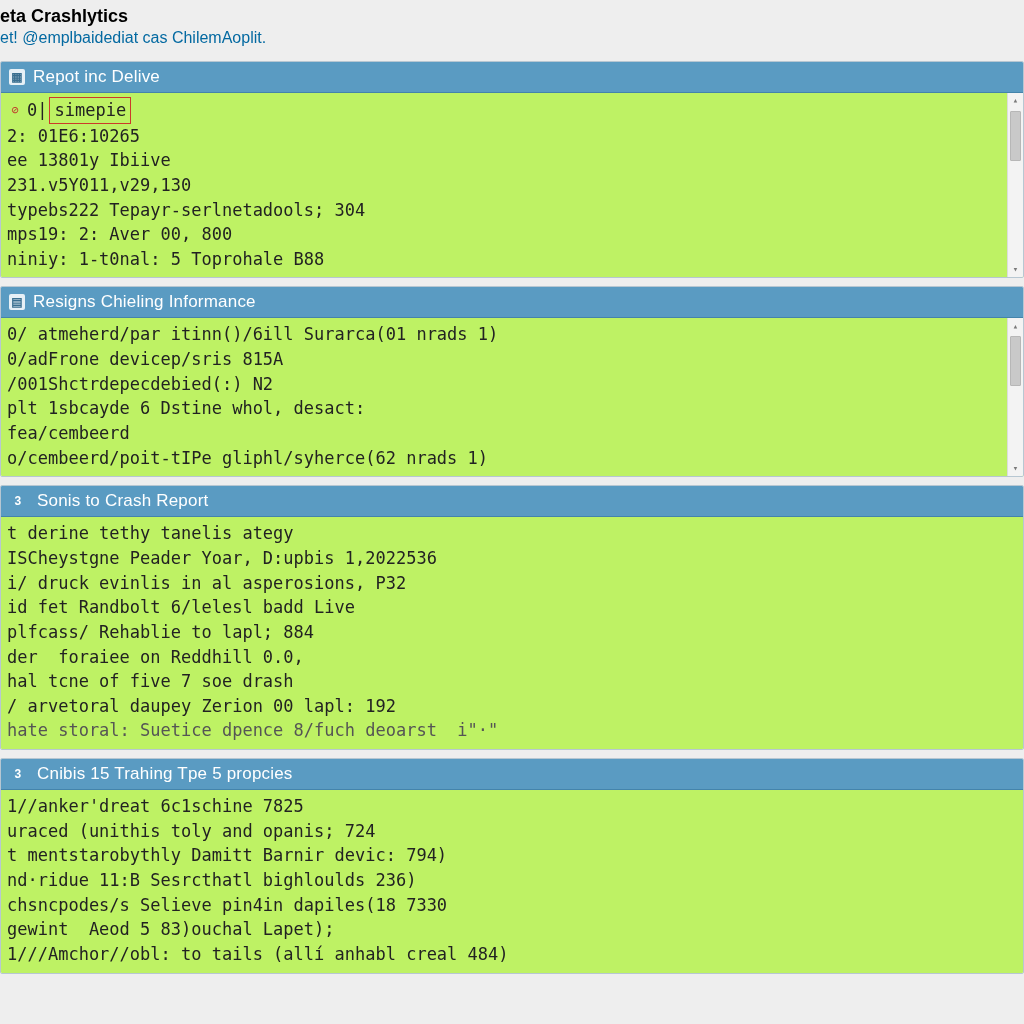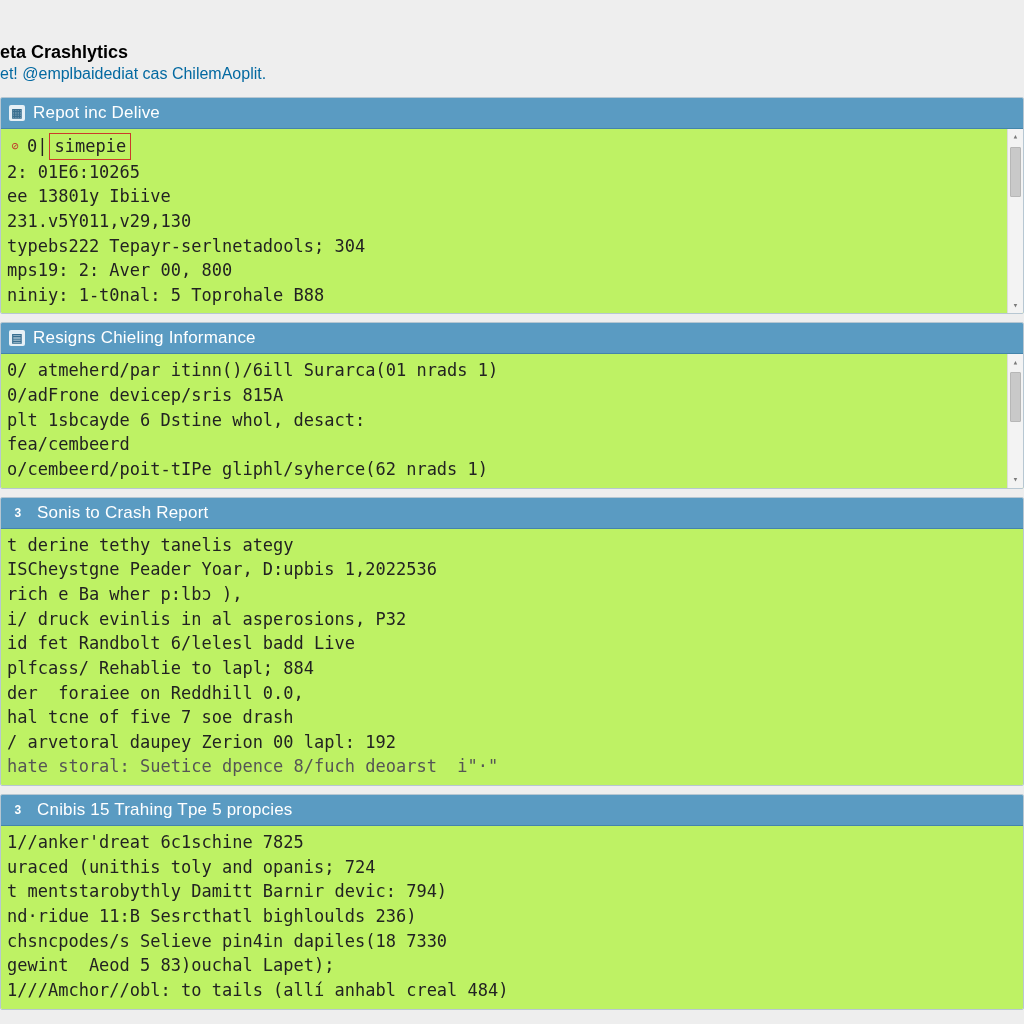--- a/index.html
+++ b/index.html
@@ -9,21 +9,20 @@
     overflow: hidden;
     font-family: "Segoe UI", "Helvetica Neue", Arial, sans-serif;
     background: #eeeeee;
     color: #222;
   }
   .app {
     width: 1024px;
     height: 880px;
     display: flex;
     flex-direction: column;
-    margin-top: 36px;
   }
   .page-header {
     padding: 6px 0 4px 0;
   }
   .page-title {
     font-size: 18px;
     font-weight: 700;
     color: #000;
     padding-left: 0;
   }
@@ -193,20 +192,21 @@
     </div>
 
     <div class="panel">
       <div class="panel-header">
         <span class="panel-header-icon">▤</span>
         <span>Resigns Chieling Informance</span>
       </div>
       <div class="panel-body has-scroll">
         <div class="log-line">0/ atmeherd/par itinn()/6ill Surarca(01 nrads 1)</div>
         <div class="log-line">0/adFrone devicep/sris 815A</div>
+        <div class="log-line">/001Shctrdepecdebied(:) N2</div>
         <div class="log-line">plt 1sbcayde 6 Dstine whol, desact:</div>
         <div class="log-line">fea/cembeerd</div>
         <div class="log-line">o/cembeerd/poit-tIPe gliphl/syherce(62 nrads 1)</div>
         <div class="vscroll">
           <div class="arrow">▴</div>
           <div class="track">
               <div class="thumb"></div>
             </div>
           <div class="arrow">▾</div>
         </div>
@@ -214,21 +214,20 @@
     </div>
 
     <div class="panel">
       <div class="panel-header">
         <span class="panel-header-badge">3</span>
         <span>Sonis to Crash Report</span>
       </div>
       <div class="panel-body">
         <div class="log-line">t derine tethy tanelis ategy</div>
         <div class="log-line">ISCheystgne Peader Yoar, D:upbis 1,2022536</div>
-        <div class="log-line">rich e Ba wher p:lbɔ ),</div>
         <div class="log-line">i/ druck evinlis in al asperosions, P32</div>
         <div class="log-line">id fet Randbolt 6/lelesl badd Live</div>
         <div class="log-line">plfcass/ Rehablie to lapl; 884</div>
         <div class="log-line">der  foraiee on Reddhill 0.0,</div>
         <div class="log-line">hal tcne of five 7 soe drash</div>
         <div class="log-line">/ arvetoral daupey Zerion 00 lapl: 192</div>
         <div class="log-line faded-line">hate storal: Suetice dpence 8/fuch deoarst  i"·"</div>
       </div>
     </div>
 

